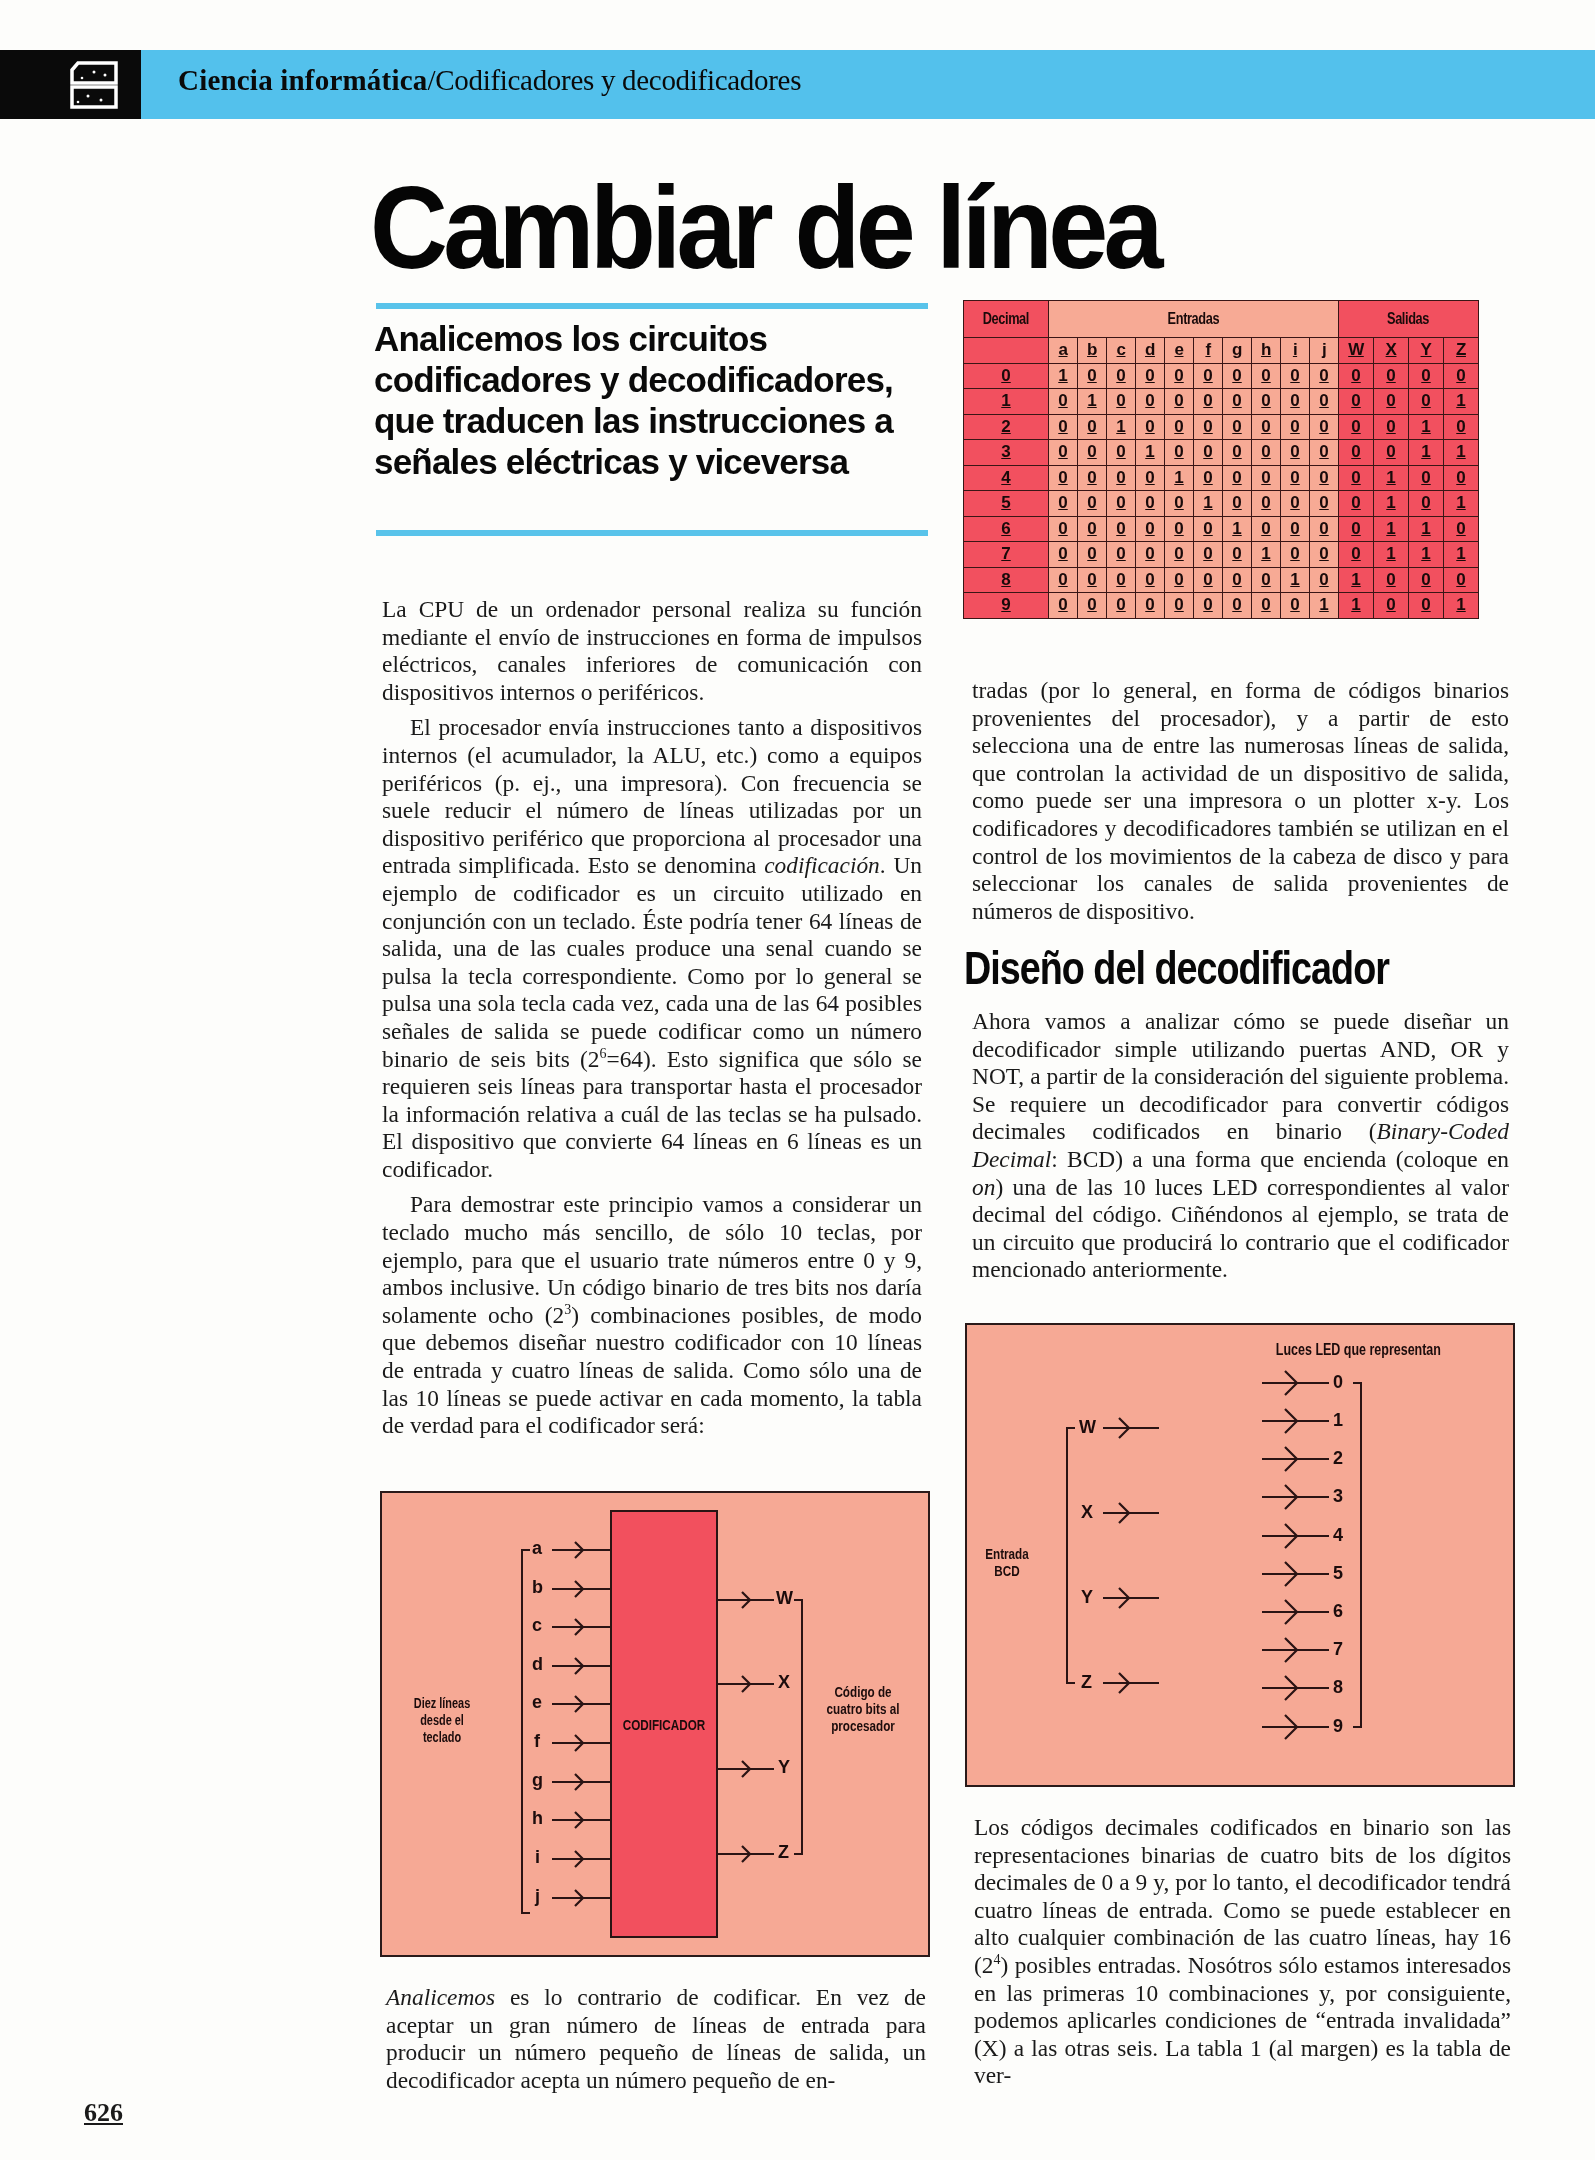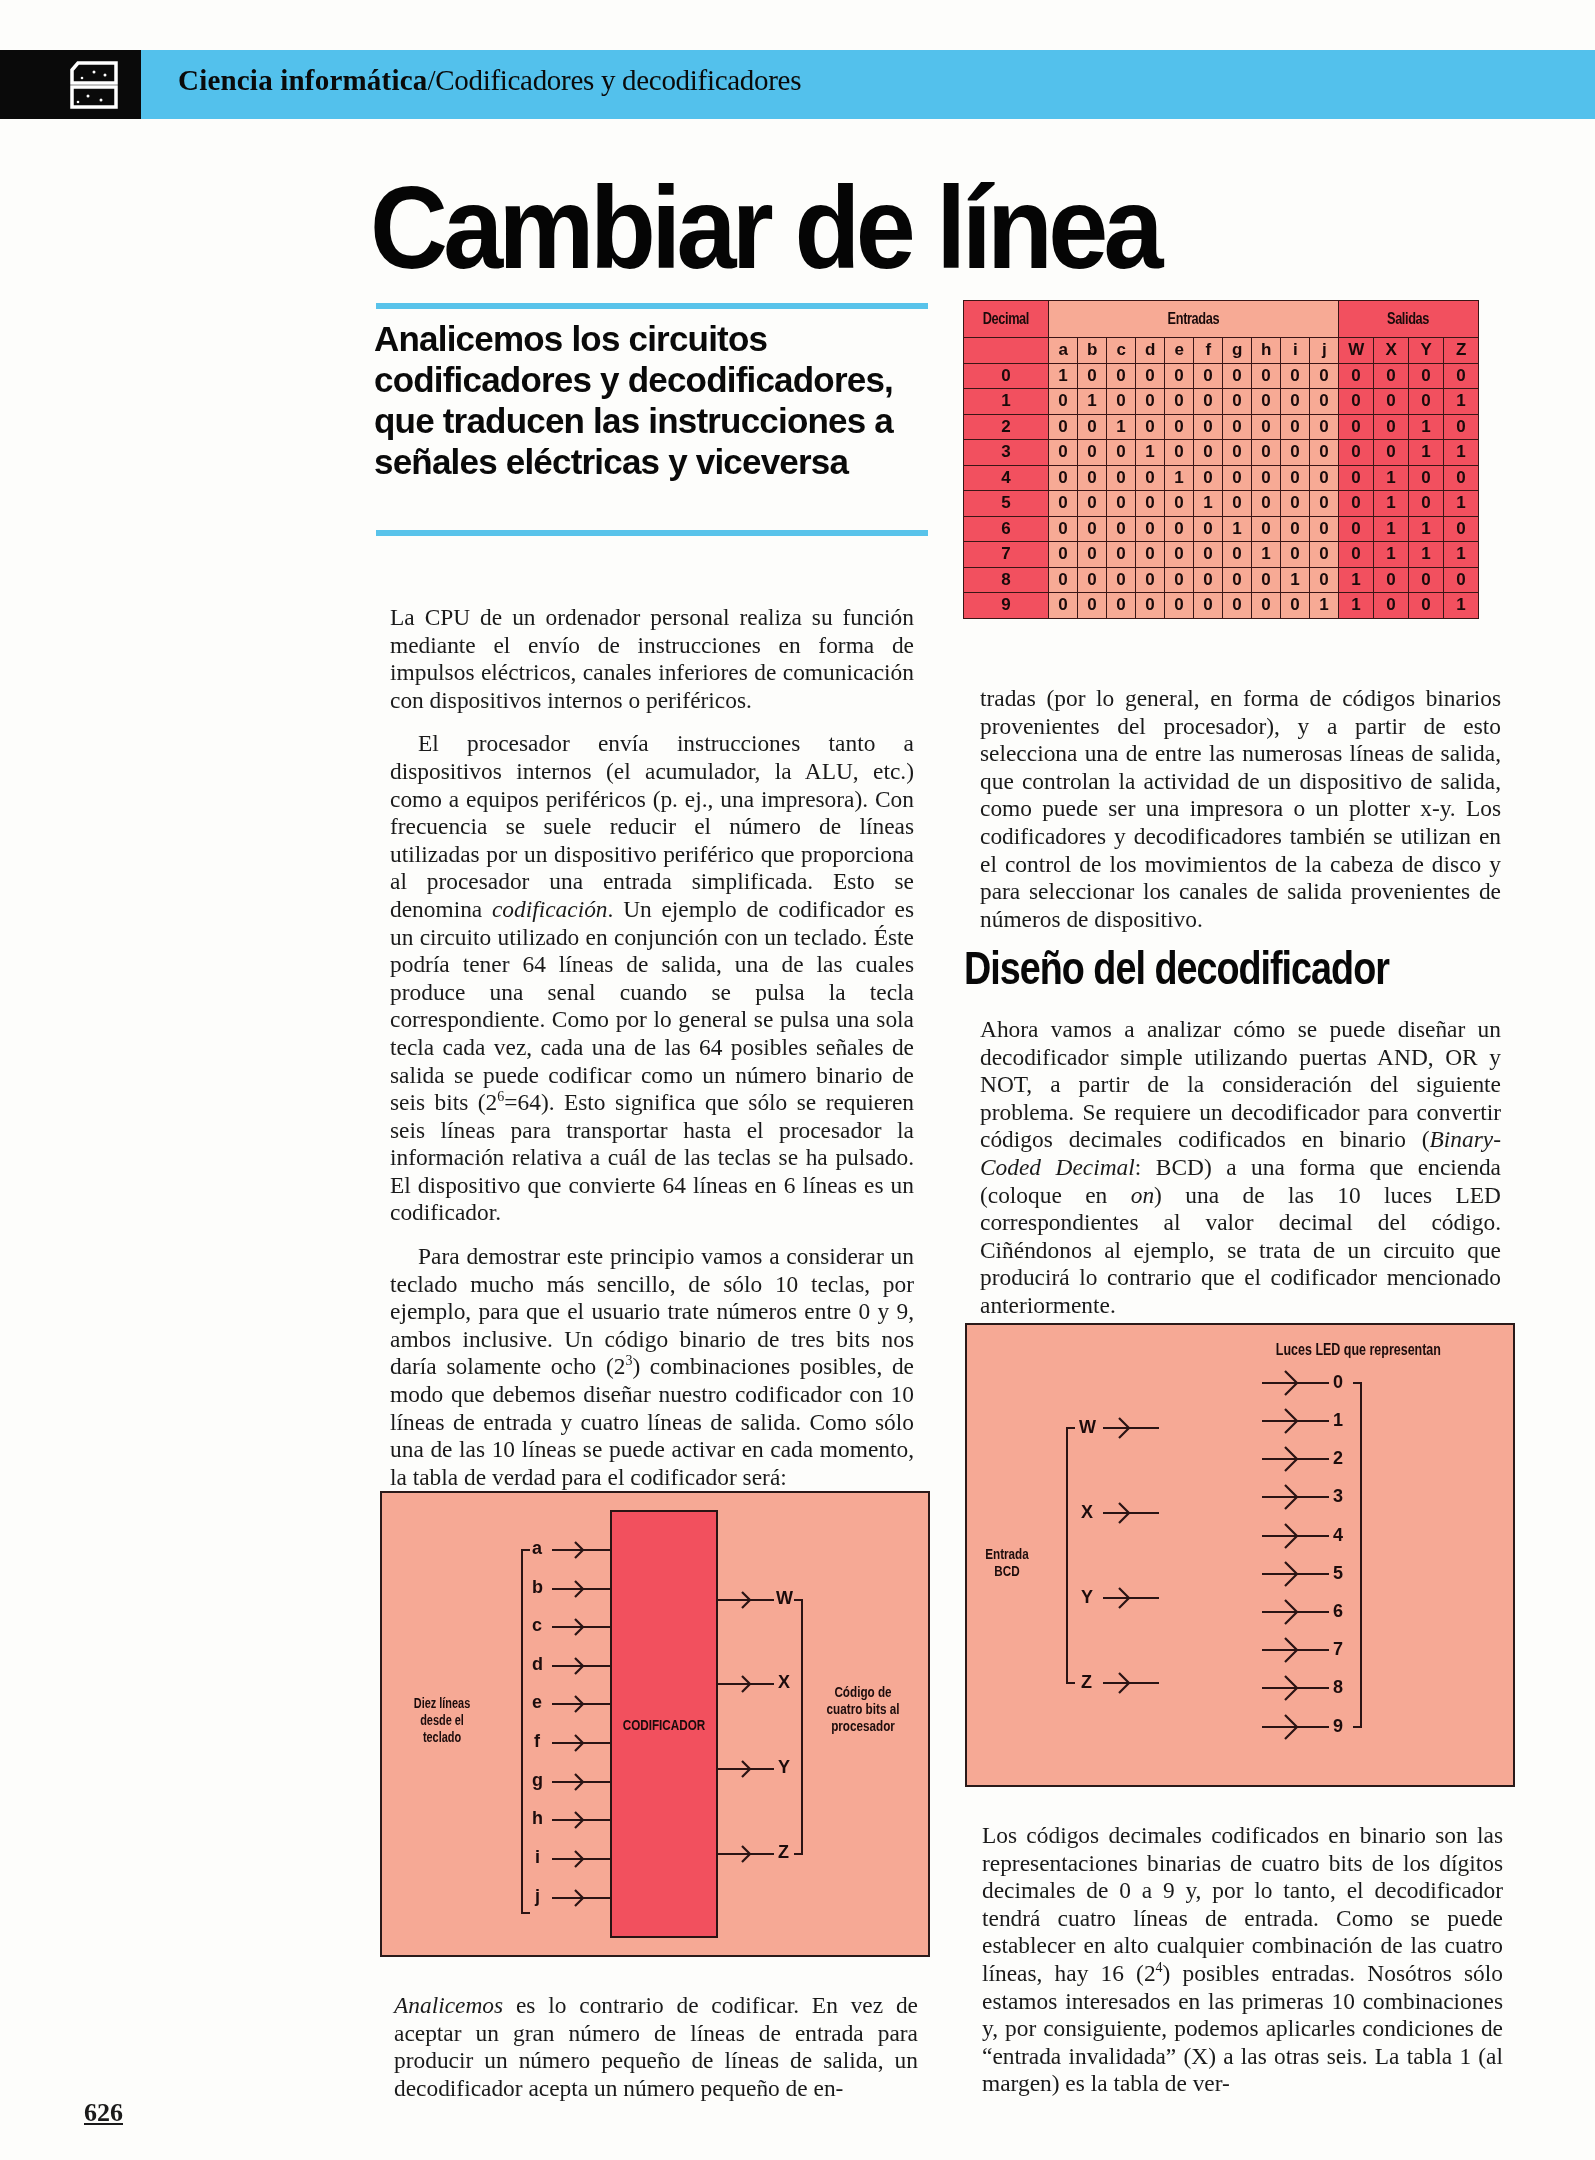--- a/index.html
+++ b/index.html
@@ -14,31 +14,31 @@
   #hdr-text .bold{font-weight:bold;letter-spacing:0.2px;}
   
   #title{left:370px;top:168px;font-family:"Liberation Sans","DejaVu Sans",sans-serif;font-weight:bold;font-size:116px;line-height:120px;letter-spacing:-5px;color:#050505;white-space:nowrap;transform:scaleX(0.93);transform-origin:left top;}
   
   .rule{height:6px;background:#59c3ea;}
   #rule-top{left:376px;top:303px;width:552px;}
   #rule-bot{left:376px;top:530px;width:552px;}
   #subtitle{left:374px;top:318px;width:560px;font-family:"Liberation Sans","DejaVu Sans",sans-serif;font-weight:bold;font-size:35px;line-height:41px;letter-spacing:-0.8px;color:#0a0a0a;}
   
   .body{font-size:23.4px;line-height:27.6px;text-align:justify;hyphens:none;}
-  .body p{margin:16px;}
+  .body p{margin:8px;}
   .body p.ind{text-indent:28px;}
   #left-body{left:374px;top:588px;width:556px;}
   #left-caption{left:378px;top:1976px;width:556px;}
   #right-body1{left:964px;top:669px;width:553px;}
   #right-heading{left:964px;top:940px;font-family:"Liberation Sans","DejaVu Sans",sans-serif;font-weight:bold;font-size:46px;line-height:56px;letter-spacing:-1.2px;transform:scaleX(0.82);transform-origin:left top;white-space:nowrap;color:#080808;}
   #right-body2{left:964px;top:1000px;width:553px;}
   #right-body3{left:966px;top:1806px;width:553px;}
   #page-num{left:84px;top:2098px;font-weight:bold;font-size:26px;text-decoration:underline;}
   
-  #truth-table{left:963px;top:300px;border-collapse:collapse;font-family:"Liberation Sans","DejaVu Sans",sans-serif;font-weight:bold;font-size:17px;color:#1a0a0a;}
+  #truth-table{left:963px;top:300px;border-collapse:collapse;font-family:"Liberation Sans","DejaVu Sans",sans-serif;font-weight:bold;font-size:17px;color:#1a0a0a;text-decoration:underline;}
   #truth-table td,#truth-table th{border:1.6px solid #3a1616;text-align:center;padding:0;height:24.5px;}
   #truth-table th{font-size:17px;letter-spacing:-0.5px;}
   #truth-table .dec{background:#f2505f;width:84px;}
   #truth-table .inp{background:#f7aa95;width:28px;}
   #truth-table .out{background:#f2505f;width:34px;}
   #truth-table tr.grp th{height:36px;}
   #truth-table .hdr-lbl{transform:scaleX(0.75);display:inline-block;}
   
   .diagram{background:#f6a995;border:2.5px solid #2a1a1a;box-sizing:border-box;}
   #enc-diagram{left:380px;top:1491px;width:550px;height:466px;}

